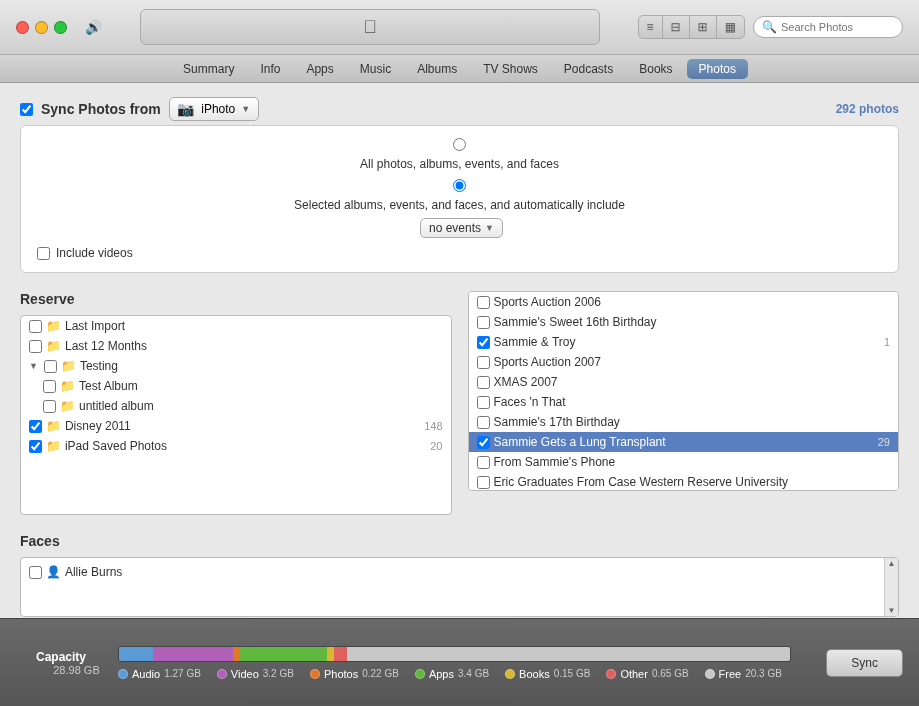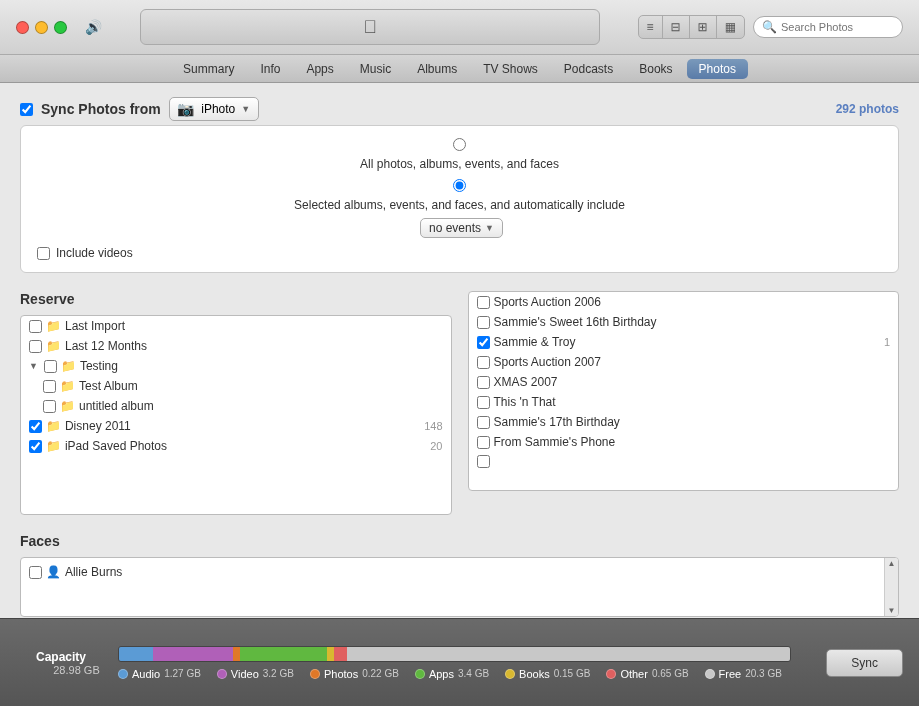--- a/index.html
+++ b/index.html
@@ -494,32 +494,38 @@
           <div class="list-item">
             <input type="checkbox" style="">
             <span>Sports Auction 2007</span>
           </div>
           <div class="list-item">
             <input type="checkbox" style="">
             <span>XMAS 2007</span>
           </div>
           <div class="list-item">
             <input type="checkbox" style="">
-            <span>This 'n That</span>
+            <span>Faces 'n That</span>
           </div>
           <div class="list-item">
             <input type="checkbox" style="">
             <span>Sammie's 17th Birthday</span>
           </div>
+          <div class="list-item highlighted">
+            <input type="checkbox" checked="" style="">
+            <span>Sammie Gets a Lung Transplant</span>
+            <span class="item-count highlighted">29</span>
+          </div>
           <div class="list-item">
             <input type="checkbox" style="">
             <span>From Sammie's Phone</span>
           </div>
           <div class="list-item">
             <input type="checkbox" style="">
+            <span>Eric Graduates From Case Western Reserve University</span>
           </div>
 
         </div>
       </div>
     </div>
 
   </div>
 
   <div class="faces-section">
     <div class="section-title">Faces</div>

